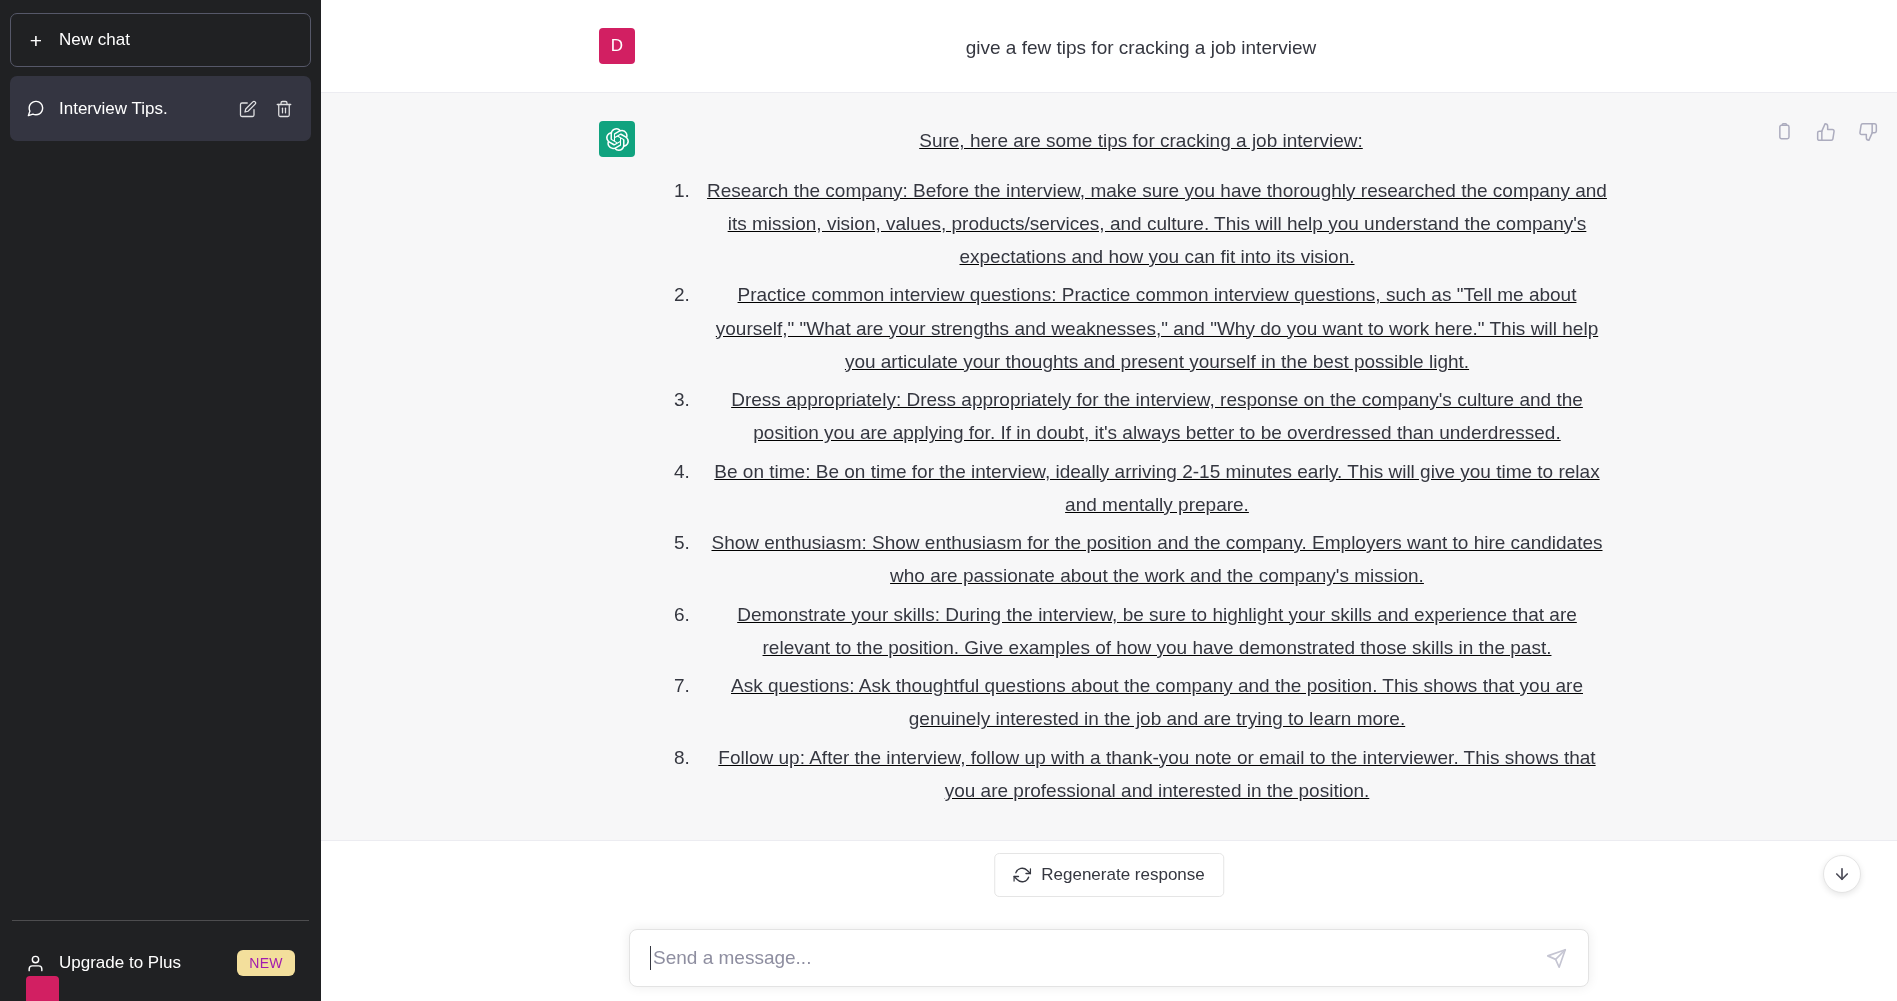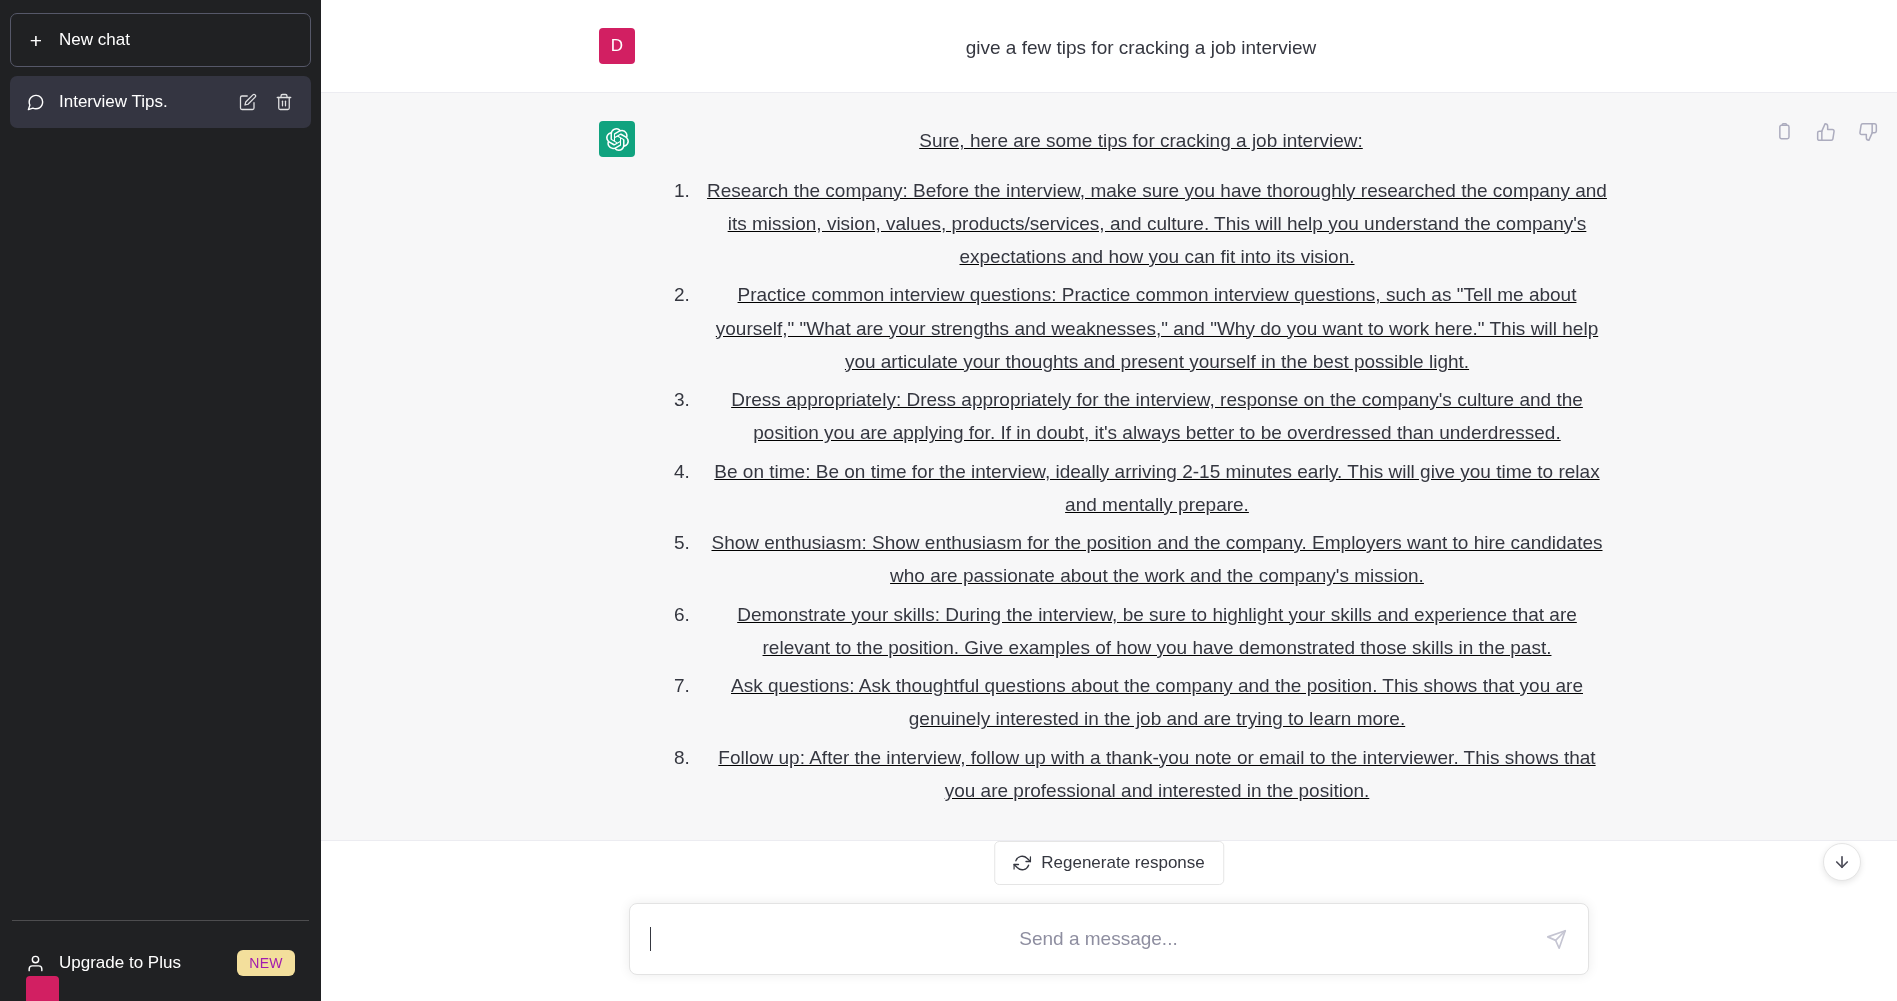--- a/index.html
+++ b/index.html
@@ -36,21 +36,21 @@
     font-size: 17px;
     cursor: pointer;
     background: transparent;
   }
   .plus-icon { font-size: 21px; line-height: 1; font-weight: 300; width: 18px; text-align: center; }
 
   .chat-item {
     display: flex;
     align-items: center;
     gap: 14px;
-    height: 52px;
+    height: 65px;
     padding: 0 16px;
     border-radius: 7px;
     background: #343541;
     color: #ffffff;
     font-size: 17px;
     cursor: pointer;
   }
   .chat-item .label { flex: 1; white-space: nowrap; overflow: hidden; text-overflow: ellipsis; }
   .chat-item .act { width: 22px; height: 22px; display: flex; align-items: center; justify-content: center; cursor: pointer; opacity: .85; }
 
@@ -116,25 +116,24 @@
   .msg-body { flex: 1; color: #353740; font-size: 19px; line-height: 1.75; padding-top: 3px; text-align: center; }
   .msg-body ol { margin: 16px 8px 0 0; padding-left: 32px; }
   .msg-body ol li { margin-bottom: 5px; padding-left: 8px; }
 
   .actions { position: absolute; right: -260px; top: 0; display: flex; gap: 20px; }
   .actions .act-btn { width: 22px; height: 22px; color: #acacbe; cursor: pointer; display: flex; align-items: center; justify-content: center; }
 
   
   .bottom {
     position: absolute;
-    left: 0; right: 0; bottom: 12px;
+    left: 0; right: 0; bottom: 0;
     height: 136px;
     background: linear-gradient(180deg, rgba(255,255,255,0) 0%, #ffffff 42%, #ffffff 100%);
     pointer-events: none;
-    text-align: center;
   }
   .bottom > * { pointer-events: auto; }
 
   .regen-btn {
     position: absolute;
     left: 50%;
     transform: translateX(-50%);
     bottom: 104px;
     display: flex; align-items: center; gap: 10px;
     background: #ffffff;
@@ -146,21 +145,21 @@
     cursor: pointer;
     white-space: nowrap;
   }
 
   .composer {
     position: absolute;
     left: 50%;
     transform: translateX(-50%);
     bottom: 14px;
     width: 960px;
-    height: 72px;
+    height: 58px;
     background: #ffffff;
     border: 1px solid #e3e3e3;
     border-radius: 8px;
     box-shadow: 0 0 12px rgba(0,0,0,.08);
     display: flex;
     align-items: center;
     padding: 0 20px;
     cursor: text;
   }
   .composer .caret {

